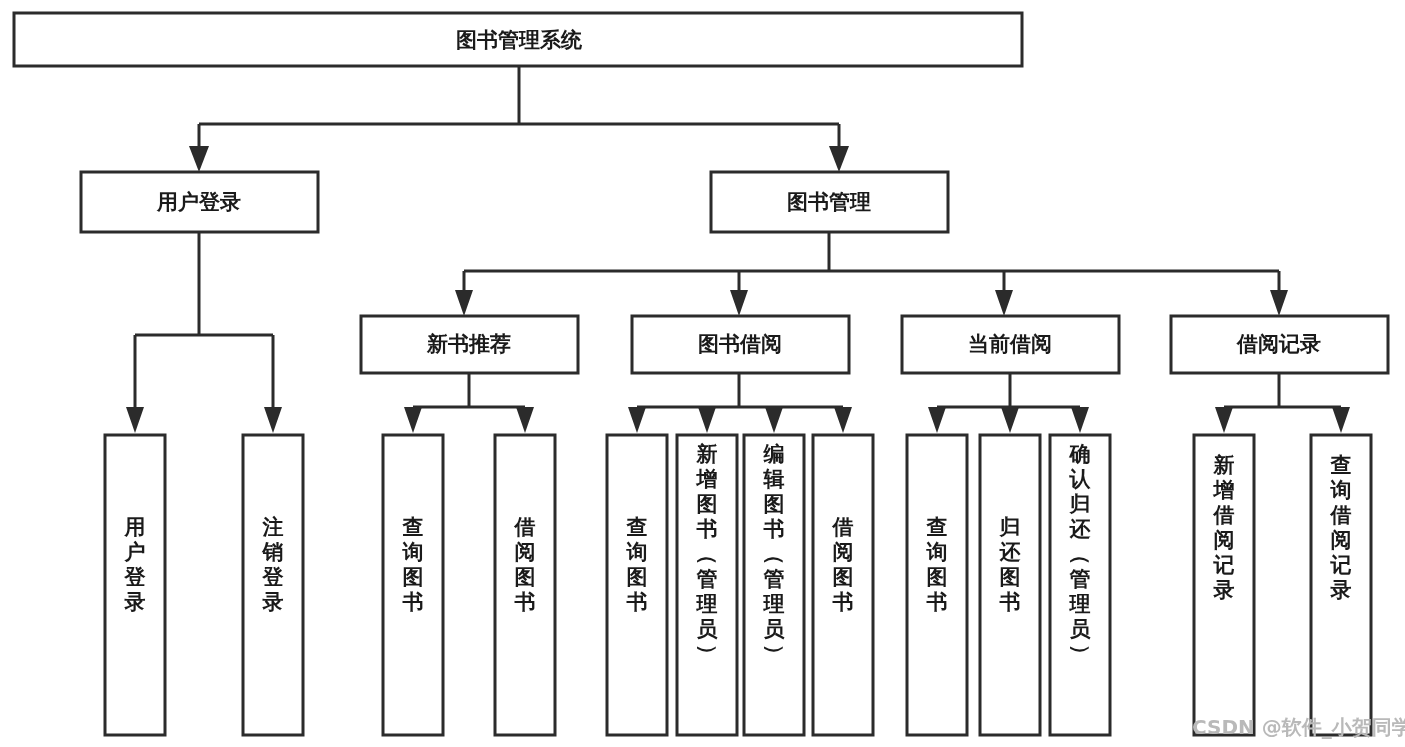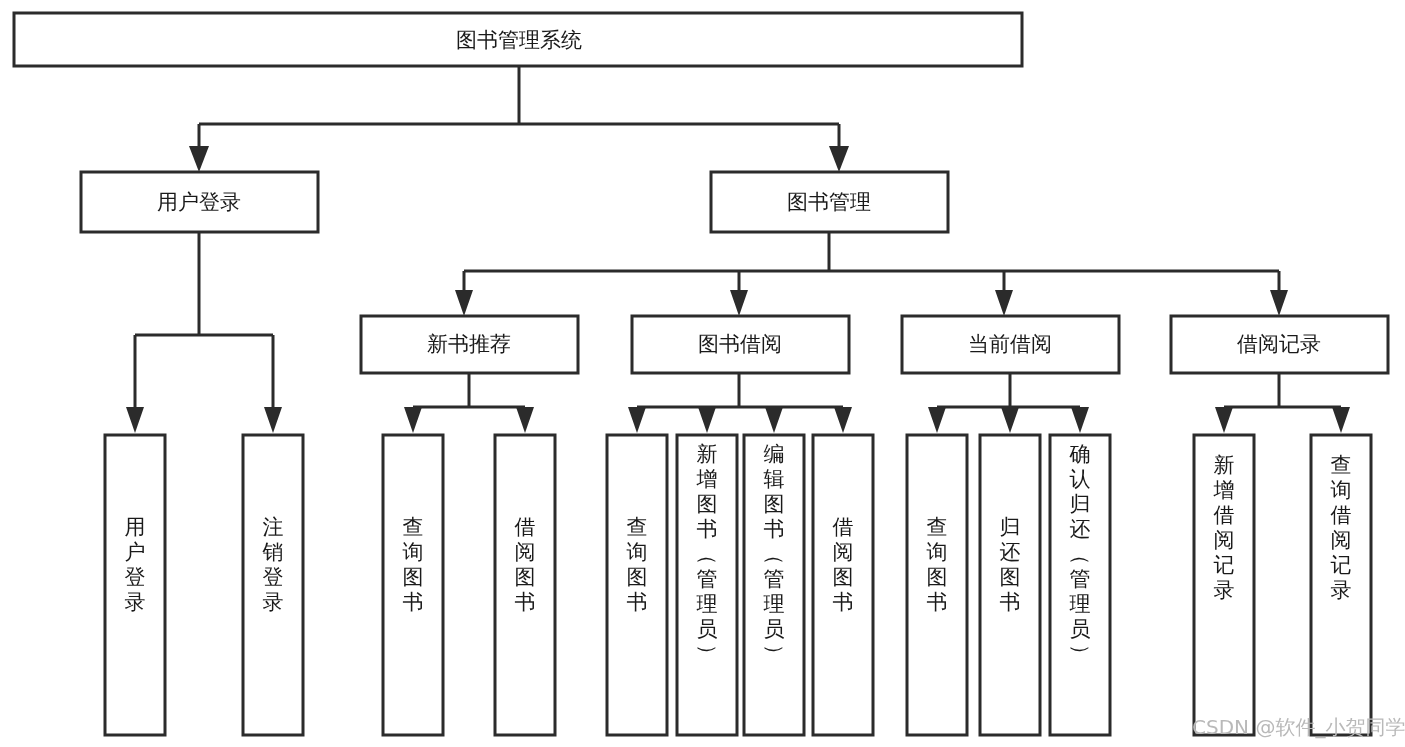--- a/index.html
+++ b/index.html
@@ -12,20 +12,21 @@
     width: 1405px;
     height: 747px;
     font-family: "DejaVu Sans", "Liberation Sans", sans-serif;
     overflow: hidden;
   }
   #diagram-root {
     position: relative;
     width: 1405px;
     height: 629px;
     background: #ffffff;
+    font-weight: bold;
   }
   svg.flow {
     position: absolute;
     top: 0;
     left: 0;
     width: 1405px;
     height: 747px;
     display: block;
   }
   .node-rect {

